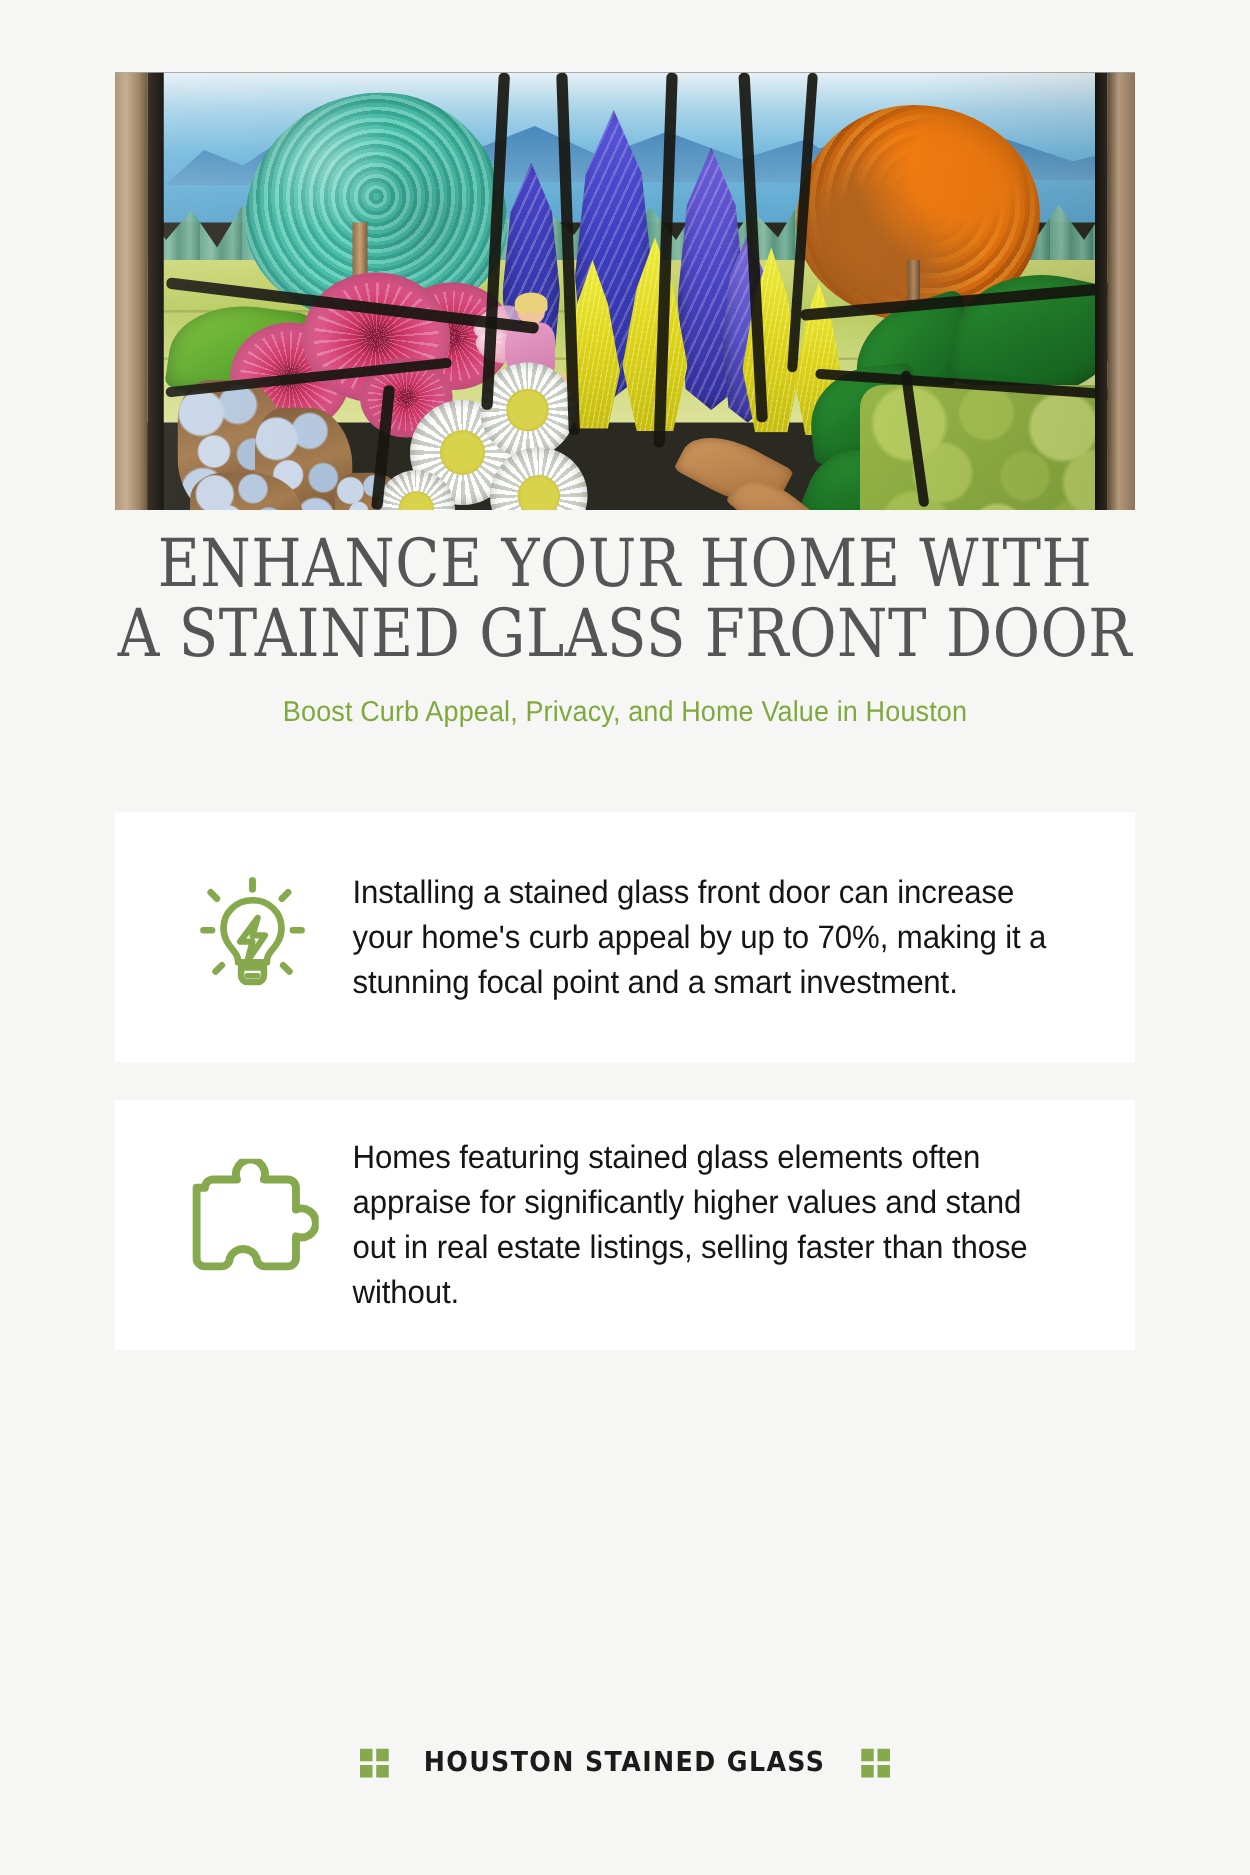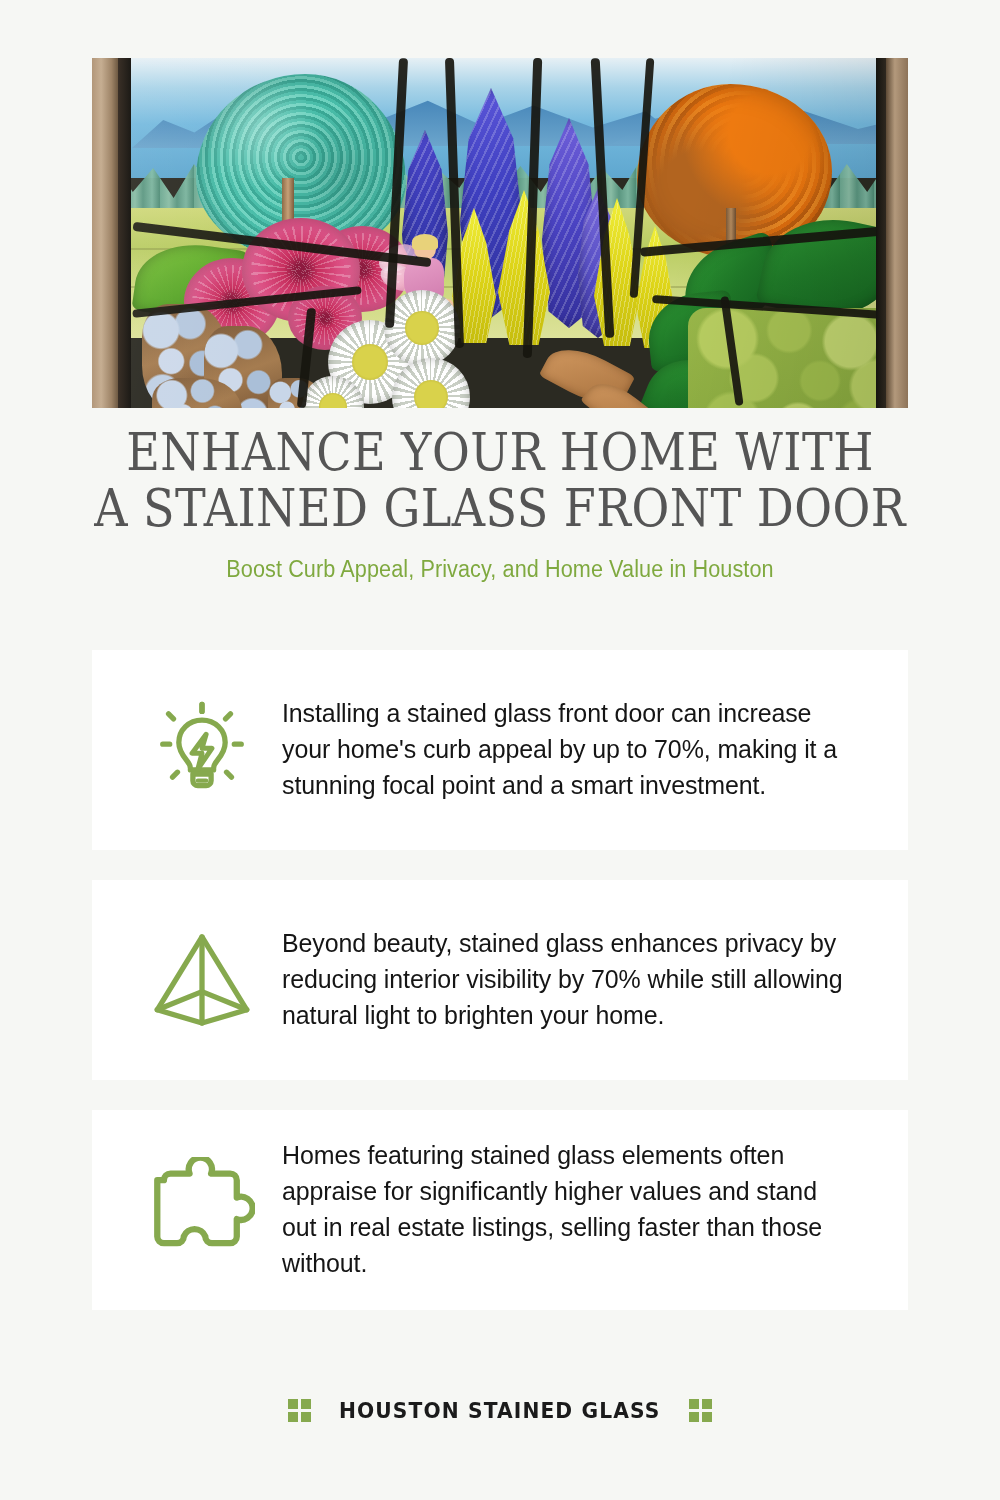--- a/index.html
+++ b/index.html
@@ -511,30 +511,20 @@
         <path d="M32 4.5v4.2"></path>
         <path d="M32 4.5v4.2"></path>
         <path d="M51.5 28.5h4.2M8.3 28.5h4.2"></path>
         <path d="M46.2 13.2l3-3M14.8 13.2l-3-3"></path>
         <path d="M46.8 45.4l3 3M17.2 45.4l-3 3"></path>
       </svg>
     </div>
     <div class="card-text">Installing a stained glass front door can increase your home's curb appeal by up to 70%, making it a stunning focal point and a smart investment.</div>
   </div>
 
-  <div class="card">
-    <div class="card-icon">
-      <svg width="106" height="106" viewBox="0 0 64 64" fill="none" stroke="#86A94E" stroke-width="3.2" stroke-linecap="round" stroke-linejoin="round">
-        <path d="M32 6 59 50 32 58 5 50 32 6z"></path>
-        <path d="M32 6v52"></path>
-        <path d="M5 50l27-11 27 11"></path>
-      </svg>
-    </div>
-    <div class="card-text">Beyond beauty, stained glass enhances privacy by reducing interior visibility by 70% while still allowing natural light to brighten your home.</div>
-  </div>
 
   <div class="card">
     <div class="card-icon">
       <svg width="106" height="106" viewBox="0 0 64 64" fill="none" stroke="#86A94E" stroke-width="3.8" stroke-linecap="round" stroke-linejoin="round">
         <path d="M9 14a4 4 0 0 1 4-4h11.5a7 7 0 1 1 13 0H49a4 4 0 0 1 4 4v10.5a7 7 0 1 1 0 13V48a4 4 0 0 1-4 4H38a4 4 0 0 1-4-4 7 7 0 0 0-13 0 4 4 0 0 1-4 4h-8a4 4 0 0 1-4-4V14z"></path>
       </svg>
     </div>
     <div class="card-text">Homes featuring stained glass elements often appraise for significantly higher values and stand out in real estate listings, selling faster than those without.</div>
   </div>
 

